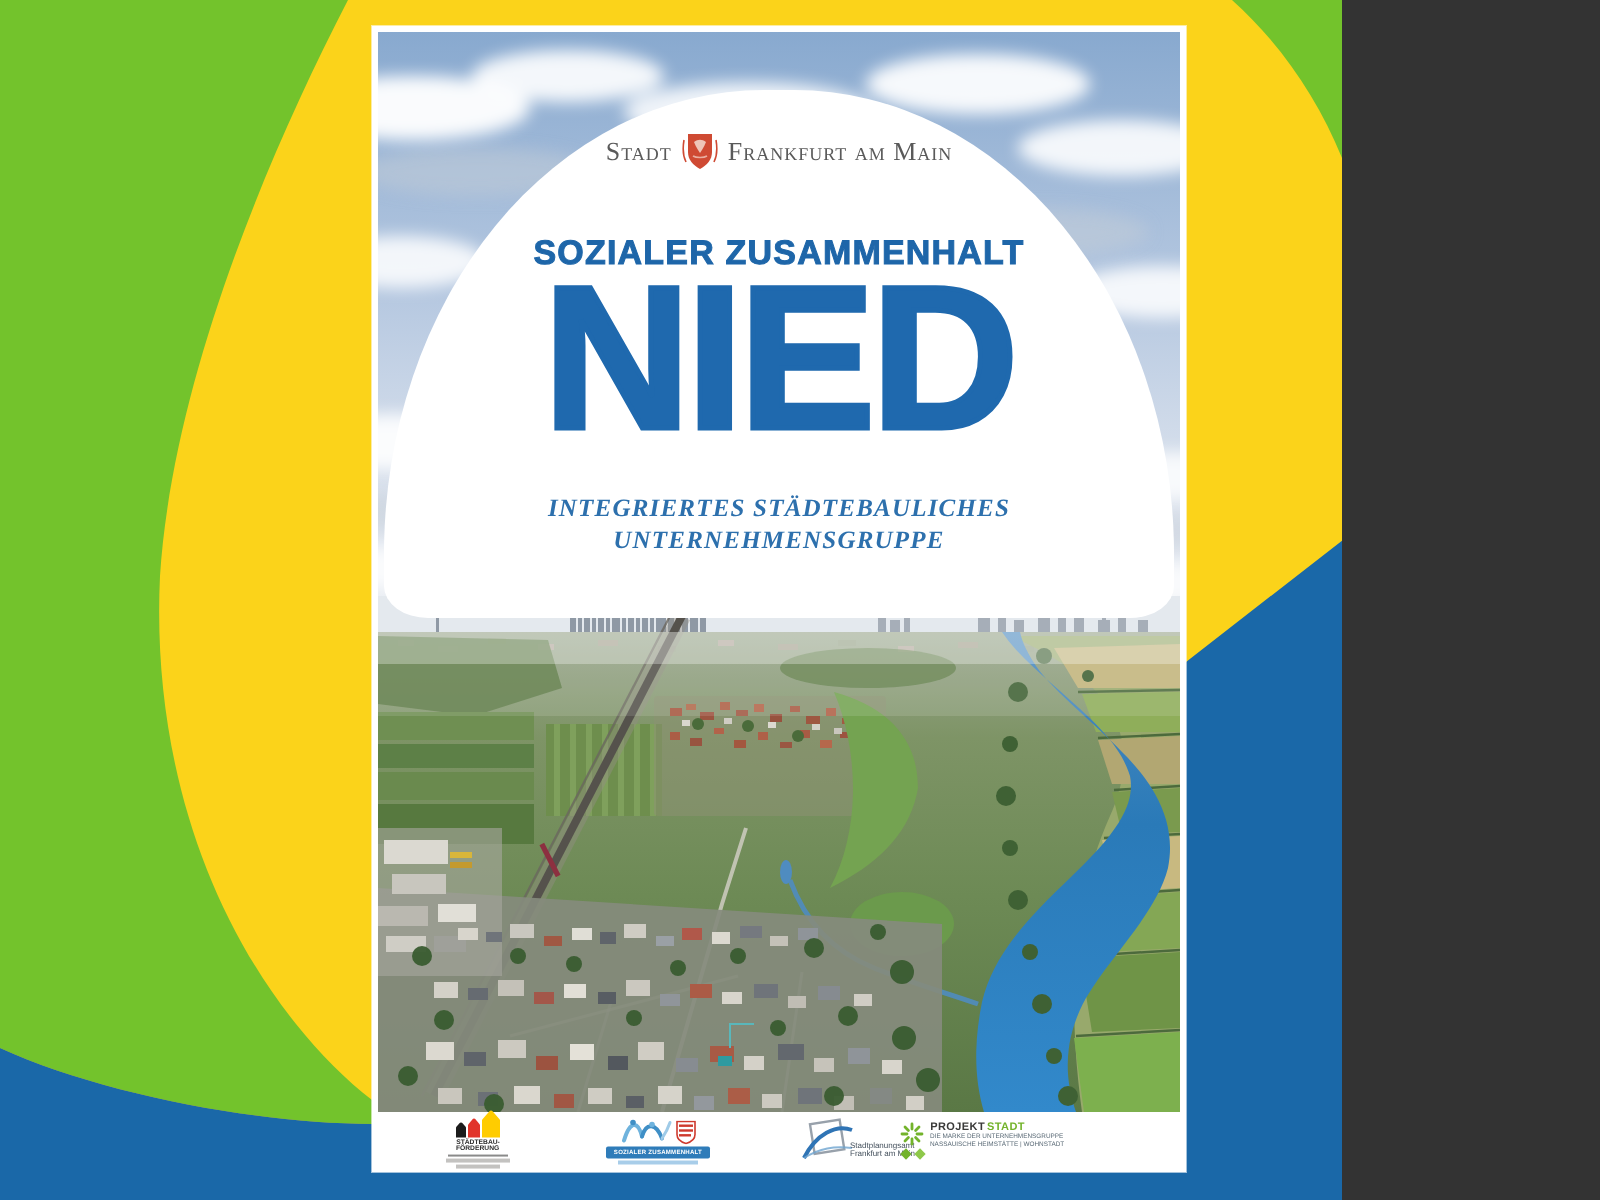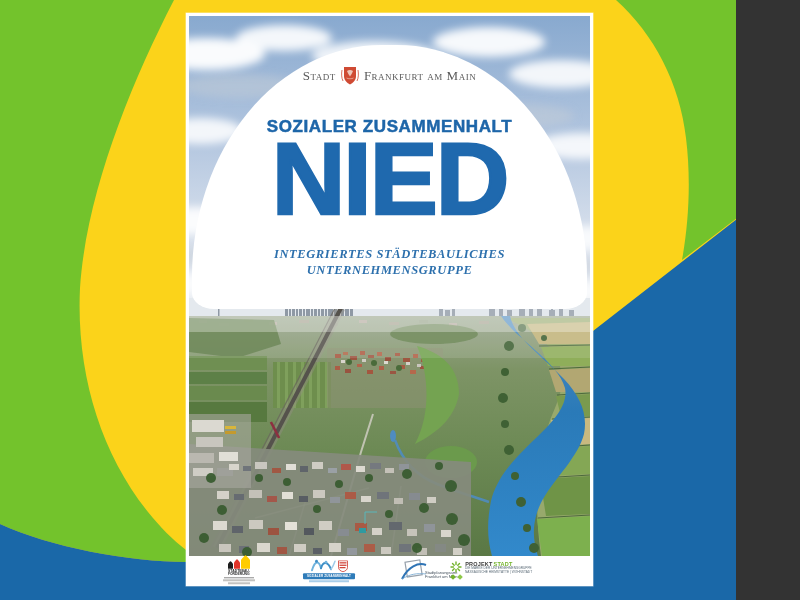--- a/index.html
+++ b/index.html
@@ -1,16 +1,16 @@
 <!DOCTYPE html>
 <html><head>
 <meta charset="utf-8">
 <style>
   html,body{margin:0;padding:0;background:#333;}
-  .page{position:relative;width:736px;height:600px;overflow:hidden;background:#fbd31a;
+  .page{position:relative;width:671px;height:600px;overflow:hidden;background:#fbd31a;
         font-family:"Liberation Sans",sans-serif;}
   .bg{position:absolute;left:0;top:0;}
   
   .cover{position:absolute;left:186px;top:13px;width:407px;height:573px;background:#fff;
          box-shadow:0 0 0 0.5px rgba(255,255,255,.6);}
   .photo{position:absolute;left:3px;top:3px;width:401px;height:540px;display:block;}
   
   .blob{position:absolute;left:6px;top:32px;width:395px;height:264px;background:#ffffff;
         border-radius:190px 190px 22px 22px / 232px 232px 16px 16px;
         text-align:center;}

